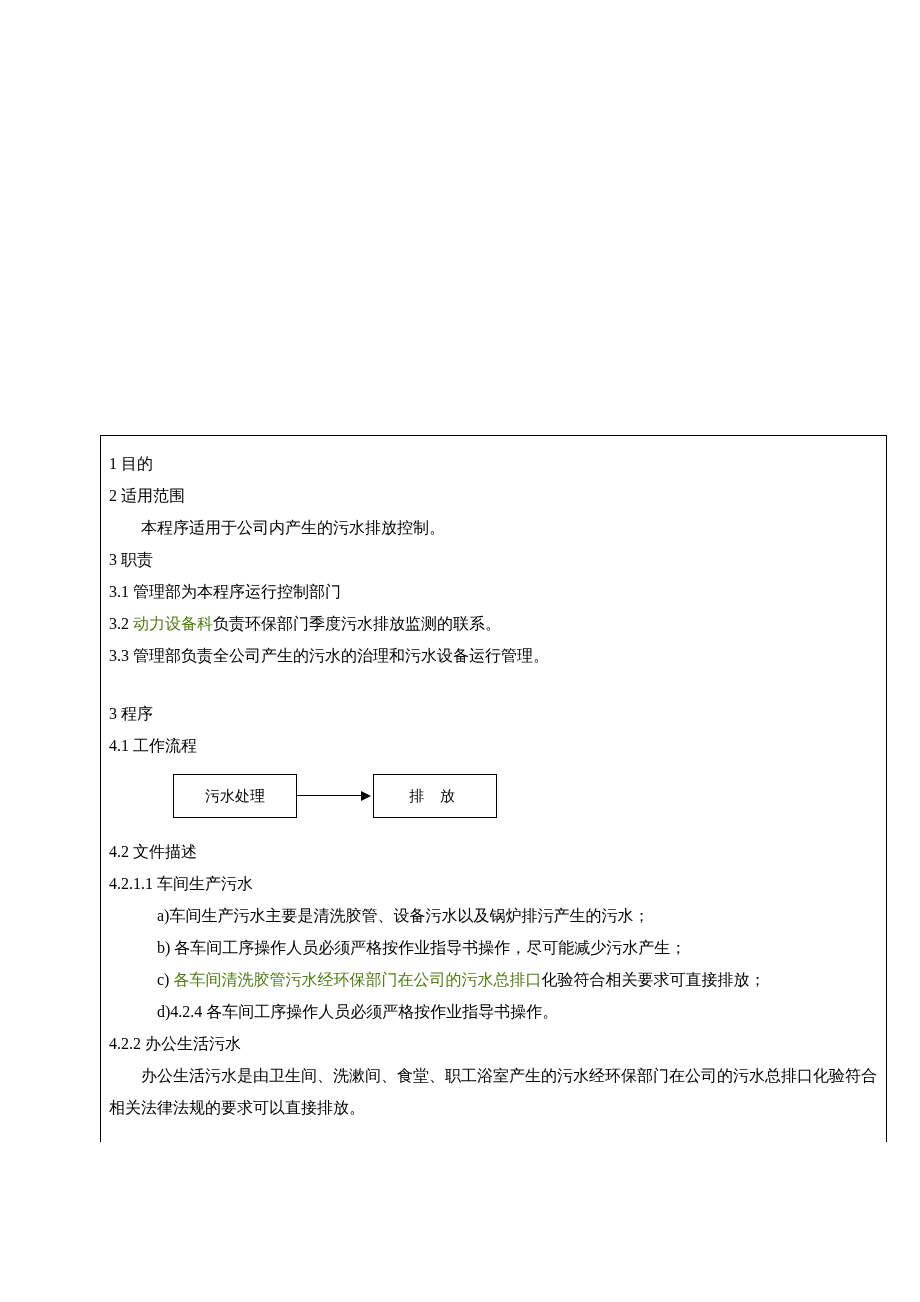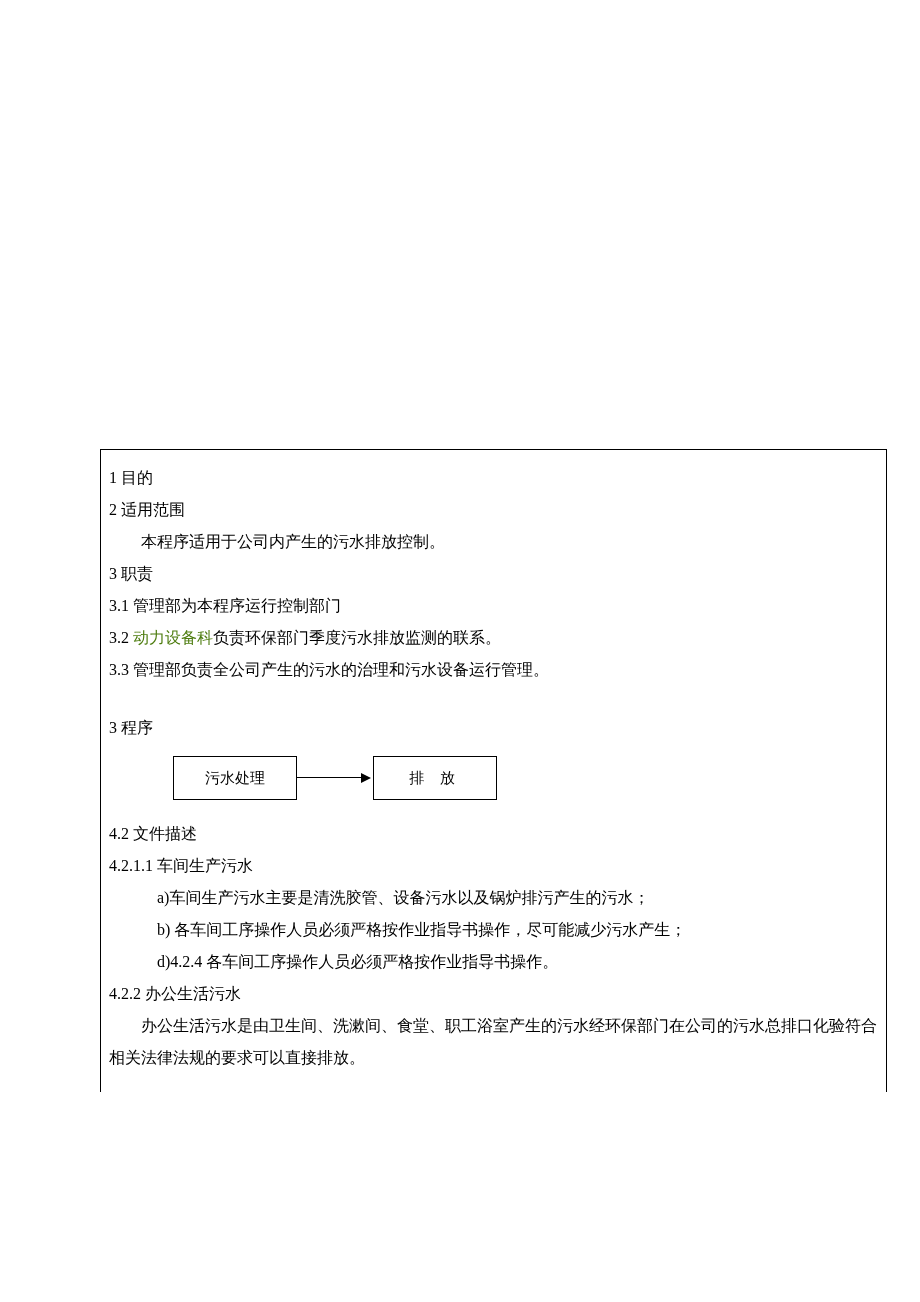--- a/index.html
+++ b/index.html
@@ -8,21 +8,20 @@
     background: #ffffff;
     font-family: "SimSun", "宋体", serif;
     font-size: 16px;
     color: #000000;
     width: 920px;
   }
   .page {
     width: 920px;
     padding-top: 435px;
     box-sizing: border-box;
-    margin-top: 14px;
   }
   .content-box {
     margin-left: 100px;
     margin-right: 33px;
     border: 1px solid #000000;
     border-bottom: none;
     padding: 12px 8px 18px 8px;
     line-height: 2.0;
     font-size: 16px;
   }
@@ -88,34 +87,38 @@
     <div>3 职责</div>
     <div>3.1 管理部为本程序运行控制部门</div>
     <div>
       <span>3.2 </span><span class="green">动力设备科</span><span>负责环保部门季度污水排放监测的联系。</span>
     </div>
     <div>3.3 管理部负责全公司产生的污水的治理和污水设备运行管理。</div>
 
     <div style="height:1.6em;"></div>
 
     <div>3 程序</div>
+    <div>4.1 工作流程</div>
 
     <div class="flow-row">
       <div class="flow-box">污水处理</div>
       <div class="arrow-wrap">
         <div class="arrow-line"></div>
         <div class="arrow-head"></div>
       </div>
       <div class="flow-box letter-space">排  放</div>
     </div>
 
     <div>4.2 文件描述</div>
     <div>4.2.1.1 车间生产污水</div>
 
     <div class="list-line">a)车间生产污水主要是清洗胶管、设备污水以及锅炉排污产生的污水；</div>
     <div class="list-line">b) 各车间工序操作人员必须严格按作业指导书操作，尽可能减少污水产生；</div>
+    <div class="list-line">
+      <span>c) </span><span class="green">各车间清洗胶管污水经环保部门在公司的污水总排口</span><span>化验符合相关要求可直接排放；</span>
+    </div>
     <div class="list-line">d)4.2.4 各车间工序操作人员必须严格按作业指导书操作。</div>
 
     <div>4.2.2 办公生活污水</div>
     <div class="indent">办公生活污水是由卫生间、洗漱间、食堂、职工浴室产生的污水经环保部门在公司的污水总排口化验符合相关法律法规的要求可以直接排放。</div>
 
   </div>
 </div>
 
 </body></html>

